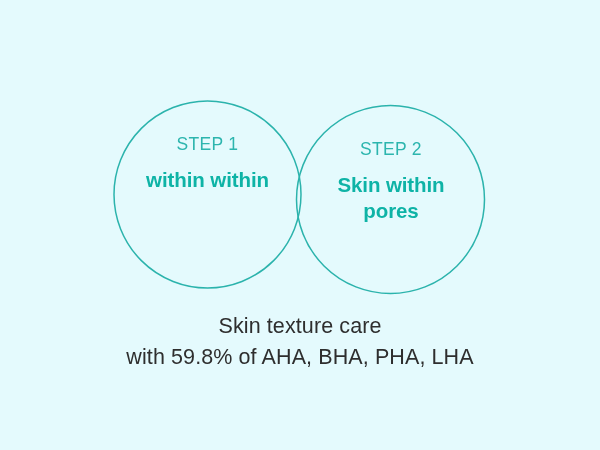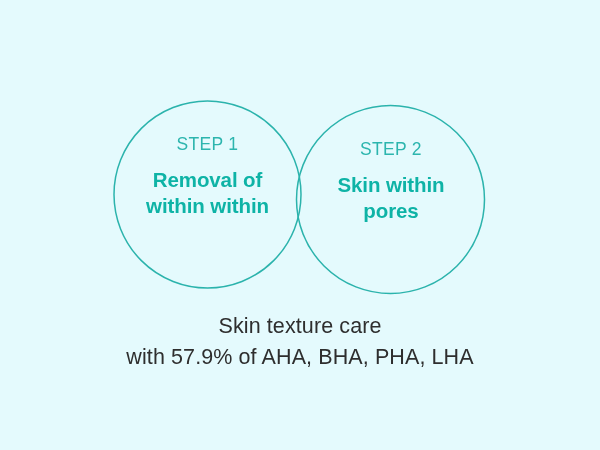--- a/index.html
+++ b/index.html
@@ -97,32 +97,31 @@
 
   <div class="venn-stage">
     <svg class="venn-svg" viewBox="0 0 600 300">
       <circle cx="207.5" cy="194.5" r="93.5" fill="none" stroke="#2BB3AC" stroke-width="1.5"></circle>
       <circle cx="390.5" cy="199.5" r="94" fill="none" stroke="#2BB3AC" stroke-width="1.5"></circle>
     </svg>
 
     <div class="circle-text" id="circle-1-text">
       <div class="step-label">STEP 1</div>
       <div class="circle-body">
-        <span class="ln">Removal of</span>
         <span class="ln">within within</span>
       </div>
     </div>
 
     <div class="circle-text" id="circle-2-text">
       <div class="step-label">STEP 2</div>
       <div class="circle-body">
         <span class="ln">Skin within</span>
         <span class="ln">pores</span>
       </div>
     </div>
   </div>
 
   <div id="caption">
     <span class="cap-line">Skin texture care</span>
-    <span class="cap-line">with 57.9% of AHA, BHA, PHA, LHA</span>
+    <span class="cap-line">with 59.8% of AHA, BHA, PHA, LHA</span>
   </div>
 
 </div>
 
 </body></html>

